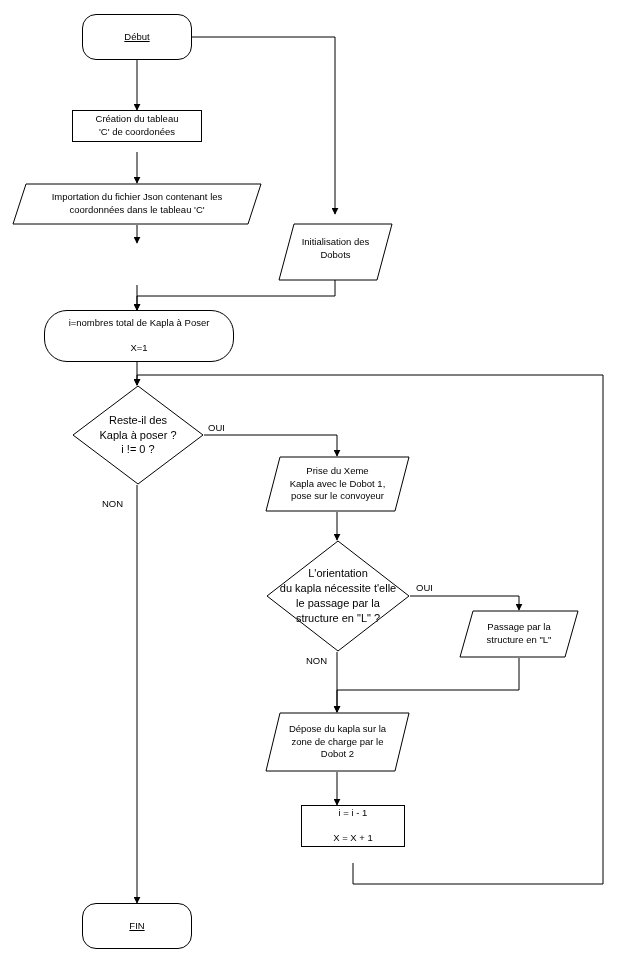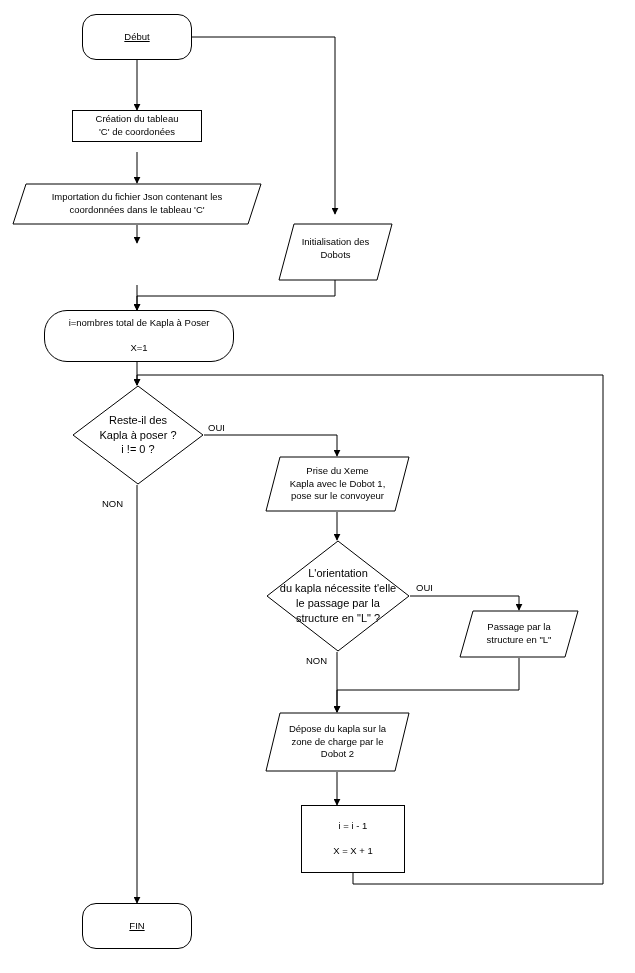--- a/index.html
+++ b/index.html
@@ -206,21 +206,21 @@
 
   <div class="node data-shape" style="left:265px; top:712px; width:145px; height:60px;">
     <svg width="145" height="60" viewBox="0 0 145 60" xmlns="http://www.w3.org/2000/svg">
       <polygon points="15,1 144,1 130,59 1,59" fill="#ffffff" stroke="#000000" stroke-width="1"></polygon>
     </svg>
     <span class="txt">Dépose du kapla sur la
 zone de charge par le
 Dobot 2</span>
   </div>
 
-  <div class="node process" style="left:301px; top:805px; width:104px; height:68px;">
+  <div class="node process" style="left:301px; top:805px; width:104px; height:42px;">
     <span class="txt">i = i - 1
 
 X = X + 1</span>
   </div>
 
   <div class="node terminal" style="left:82px; top:903px; width:110px; height:46px;">
     <span class="txt">FIN</span>
   </div>
 
   <div class="edge-label" style="left:208px; top:422px;">OUI</div>

